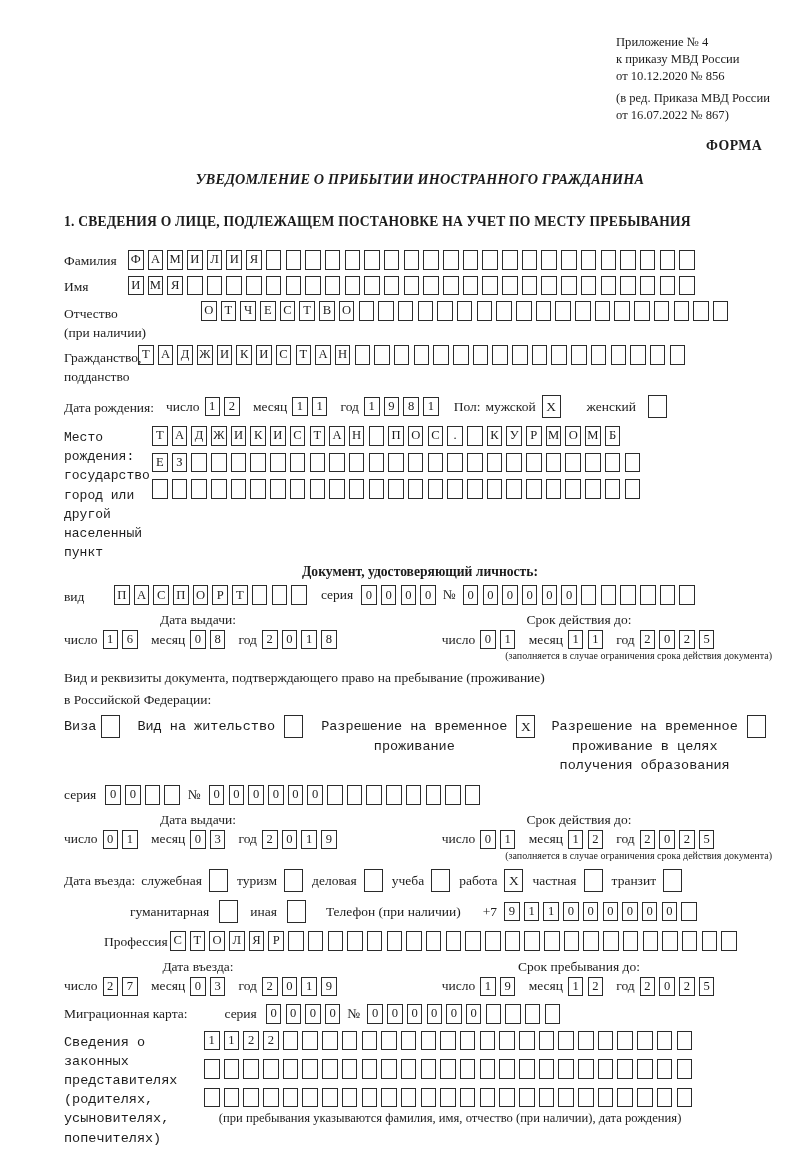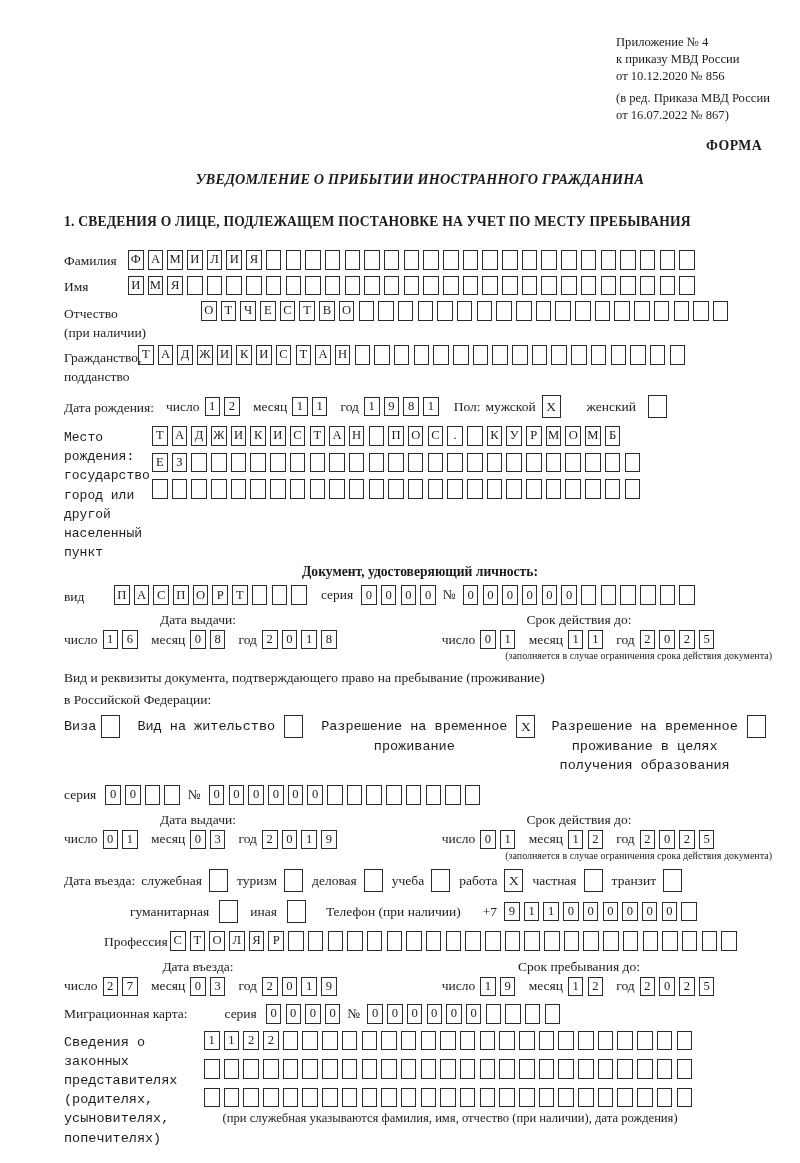--- a/index.html
+++ b/index.html
@@ -787,18 +787,18 @@
               <span class="cell"></span>
               <span class="cell"></span>
               <span class="cell"></span>
               <span class="cell"></span>
               <span class="cell"></span>
               <span class="cell"></span>
               <span class="cell"></span>
               <span class="cell"></span>
             </div>
           </div>
-        <div class="rep-note" style="margin-left:0;">(при служебная указываются фамилия, имя, отчество (при наличии), дата рождения)</div>
+        <div class="rep-note" style="margin-left:0;">(при пребывания указываются фамилия, имя, отчество (при наличии), дата рождения)</div>
       </div>
     </div>
 
   </div>
 </div>
 
 </body></html>

